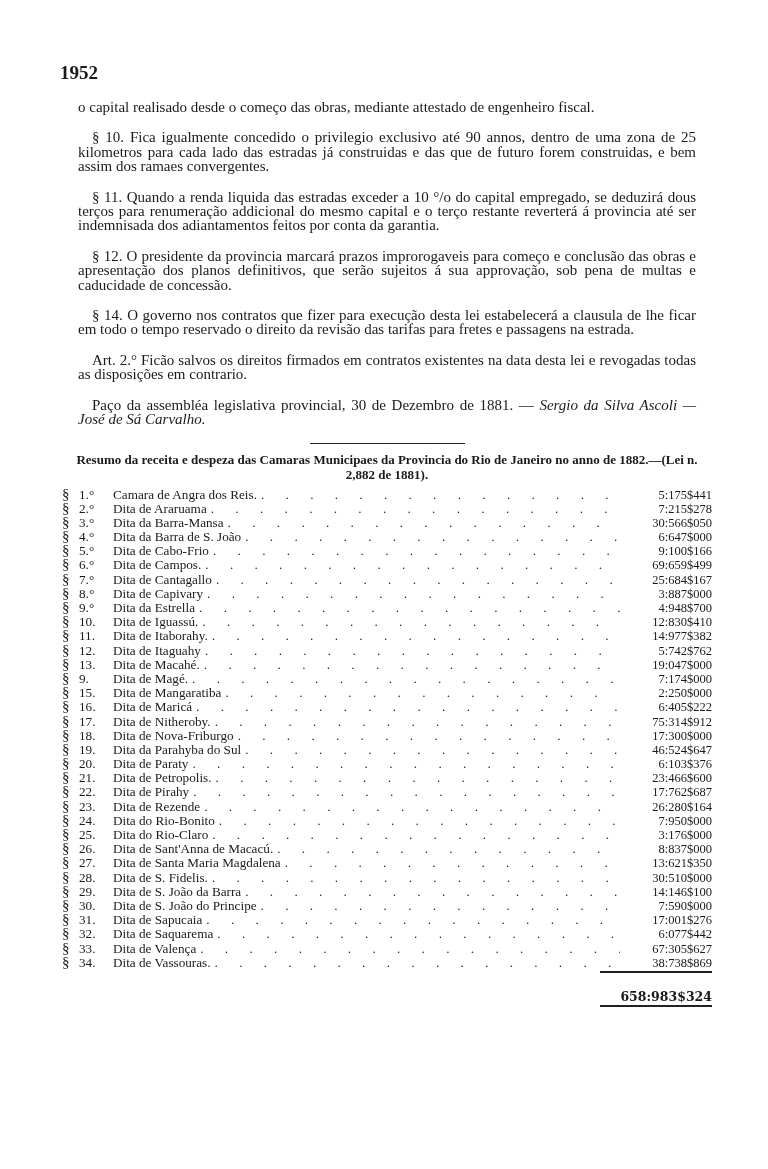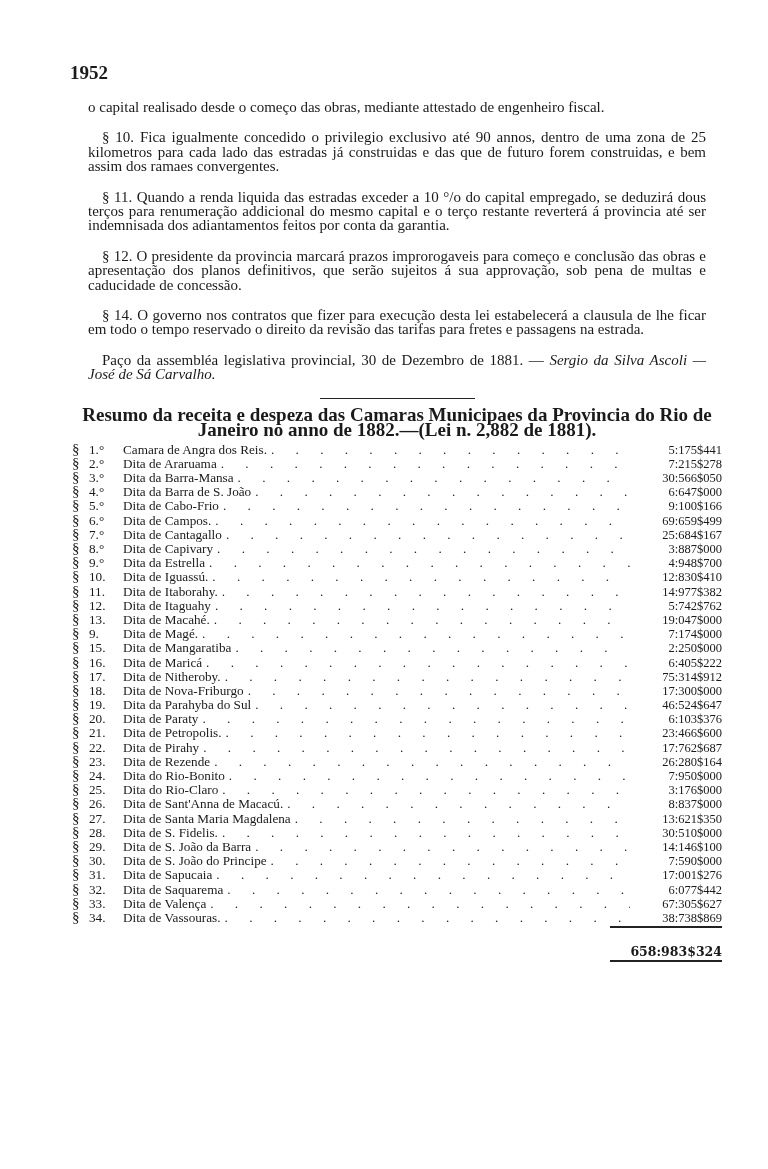--- a/index.html
+++ b/index.html
@@ -1,26 +1,26 @@
 <!DOCTYPE html>
 <html><head>
 <meta charset="utf-8">
 <style>
   html, body { margin:0; padding:0; background:#ffffff; }
   body { width:768px; height:1169px; position:relative; overflow:hidden;
          font-family:"Liberation Serif","DejaVu Serif",serif; color:#1a1a1a; }
-  .page { position:absolute; left:72px; top:58px; width:650px; }
+  .page { position:absolute; left:62px; top:58px; width:650px; }
   .header { position:relative; height:26px; }
   .page-num { position:absolute; left:-2px; top:4px; font-size:19px; font-weight:bold; }
   .running-head { position:absolute; left:126px; top:4px; font-size:15px; font-weight:bold; letter-spacing:0.6px; }
   .para { font-size:15px; line-height:14.4px; text-align:justify; margin:16px; }
   .para.indent { text-indent:14px; }
   .sig { font-style:italic; }
   .rule { width:155px; height:0; border-top:1.5px solid #222; margin:10px auto 8px auto; }
-  .title { font-size:19px; font-weight:bold; text-align:center; line-height:15px; margin:0 0 5px 0; }
+  .title { font-size:13px; font-weight:bold; text-align:center; line-height:15px; margin:0 0 5px 0; }
   .table { margin-top:5px; }
   .row { display:flex; align-items:baseline; height:14.2px; font-size:13.2px; line-height:14.2px; }
   .sect { width:17px; font-size:15px; }
   .ord { width:34px; }
   .name { white-space:nowrap; padding-right:4px; }
   .dots { flex:1; overflow:hidden; white-space:nowrap; letter-spacing:9px; color:#222; }
   .dots::after { content:". . . . . . . . . . . . . . . . . . . . . . . . . . . . . . . . . . . . . . . . . . . . . . . . . ."; }
   .val { width:92px; text-align:right; font-family:Liberation Serif, serif; font-size:12.5px; }
   .total-wrap { display:flex; justify-content:flex-end; }
   .total { width:112px; text-align:right; font-family:"DejaVu Serif",serif; font-size:12.5px; font-weight:bold;
@@ -32,20 +32,21 @@
 <div class="page">
   <div class="header">
     <span class="page-num">1952</span>
   </div>
 
   <p class="para">o capital realisado desde o começo das obras, mediante attestado de engenheiro fiscal.</p>
   <p class="para indent">§ 10. Fica igualmente concedido o privilegio exclusivo até 90 annos, dentro de uma zona de 25 kilometros para cada lado das estradas já construidas e das que de futuro forem construidas, e bem assim dos ramaes convergentes.</p>
   <p class="para indent">§ 11. Quando a renda liquida das estradas exceder a 10 °/o do capital empregado, se deduzirá dous terços para renumeração addicional do mesmo capital e o terço restante reverterá á provincia até ser indemnisada dos adiantamentos feitos por conta da garantia.</p>
   <p class="para indent">§ 12. O presidente da provincia marcará prazos improrogaveis para começo e conclusão das obras e apresentação dos planos definitivos, que serão sujeitos á sua approvação, sob pena de multas e caducidade de concessão.</p>
   <p class="para indent">§ 14. O governo nos contratos que fizer para execução desta lei estabelecerá a clausula de lhe ficar em todo o tempo reservado o direito da revisão das tarifas para fretes e passagens na estrada.</p>
+  <p class="para indent">Art. 2.° Ficão salvos os direitos firmados em contratos existentes na data desta lei e revogadas todas as disposições em contrario.</p>
   <p class="para indent" style="margin-top:4px">
     <span>Paço da assembléa legislativa provincial, 30 de Dezembro de 1881. —</span>
     <span class="sig">Sergio da Silva Ascoli — José de Sá Carvalho.</span>
   </p>
 
   <div class="rule"></div>
 
   <p class="title">Resumo da receita e despeza das Camaras Municipaes da Provincia do Rio de Janeiro no anno de 1882.—(Lei n. 2,882 de 1881).</p>
 
   <div class="table" id="rows">

